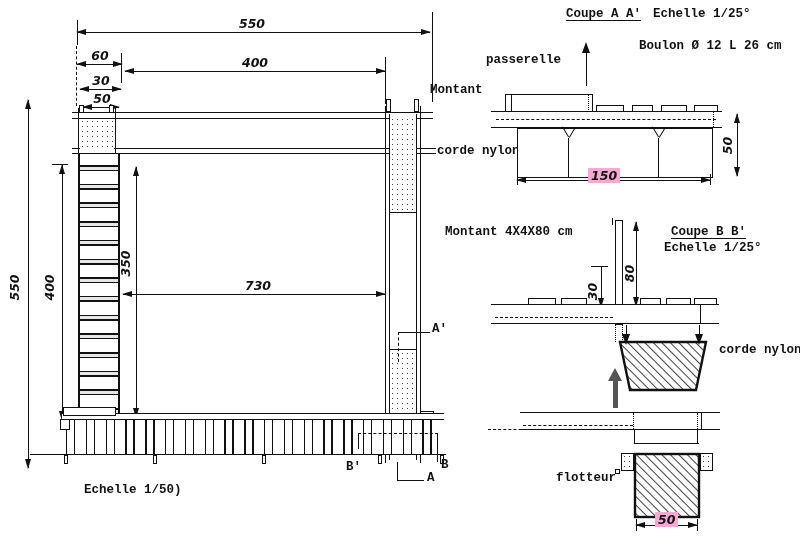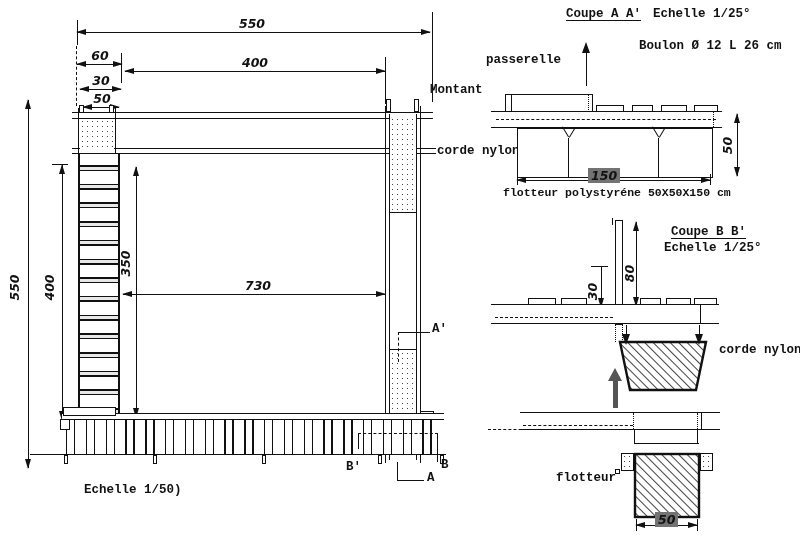--- a/index.html
+++ b/index.html
@@ -32,21 +32,21 @@
   .ah.u{border-left:4px solid transparent;border-right:4px solid transparent;border-bottom:11px solid #111;}
   .ah.d{border-left:4px solid transparent;border-right:4px solid transparent;border-top:11px solid #111;}
   
   .t{position:absolute;font-family:"Liberation Mono","DejaVu Sans Mono",monospace;
      font-weight:700;font-size:12.5px;line-height:1.15;color:#111;white-space:nowrap;}
   .t.sm{font-size:11.5px;}
   .ul{text-decoration:underline;text-underline-offset:3px;}
   
   .dimt{position:absolute;font-family:"DejaVu Sans",sans-serif;font-style:italic;font-weight:700;
         font-size:12.5px;color:#111;white-space:nowrap;text-align:center;}
-  .dimt.bgw{background:#737373;padding:0 3px;}
+  .dimt.bgw{background:#f9a8d4;padding:0 3px;}
   .vlab{position:absolute;display:flex;align-items:center;justify-content:center;}
   .vlab>span{transform:rotate(-90deg);font-family:"DejaVu Sans",sans-serif;font-style:italic;
         font-weight:700;font-size:12.5px;color:#111;white-space:nowrap;}
   
   .stipple{position:absolute;background-image:radial-gradient(circle,#444 0.9px,transparent 1px);
            background-size:5px 5px;background-color:#fff;}
   .ladder{position:absolute;border-left:2px solid #111;border-right:2px solid #111;box-sizing:border-box;
           background:repeating-linear-gradient(180deg,#fff 0 11px,#111 11px 12.5px,#e8e8e8 12.5px 15.5px,#111 15.5px 17px,#fff 17px 18.7px);}
   .planks{position:absolute;
           background:repeating-linear-gradient(90deg,#111 0 1.5px,#fff 1.5px 8px,#111 8px 9.5px,#fff 9.5px 19.8px);}
@@ -144,20 +144,21 @@
   <div class="vl" style="left:358px;top:433px;height:16px;"></div>
   <div class="t" style="left:346px;top:460px;">B'</div>
   <div class="vl" style="left:437px;top:433px;height:29px;"></div>
   <div class="t" style="left:441px;top:458px;">B</div>
   <div class="vl" style="left:397px;top:462px;height:19px;"></div>
   <div class="hl" style="left:397px;top:480px;width:27px;"></div>
   <div class="t" style="left:427px;top:471px;">A</div>
 
   <div class="t" style="left:430px;top:83px;">Montant</div>
   <div class="t" style="left:437px;top:144px;">corde nylon</div>
+  <div class="t" style="left:445px;top:225px;">Montant 4X4X80 cm</div>
   <div class="t" style="left:84px;top:483px;">Echelle 1/50)</div>
 
   <div class="t ul" style="left:566px;top:7px;">Coupe A A'</div>
   <div class="t" style="left:653px;top:7px;">Echelle 1/25°</div>
   <div class="t" style="left:486px;top:53px;">passerelle</div>
   <div class="t" style="left:597px;top:39px;padding-left:42px;">Boulon Ø 12 L 26 cm</div>
   <div class="vl" style="left:586px;top:47px;height:39px;"></div>
   <div class="ah u" style="left:582px;top:42px;"></div>
 
   <div class="box" style="left:505px;top:94px;width:88px;height:19px;"></div>
@@ -177,21 +178,20 @@
   <div class="slant" style="left:562px;top:127px;transform:rotate(-31deg);transform-origin:top left;"></div>
   <div class="slant" style="left:575px;top:127px;transform:rotate(31deg);transform-origin:top left;"></div>
   <div class="vl" style="left:658px;top:138px;height:39px;"></div>
   <div class="slant" style="left:652px;top:127px;transform:rotate(-31deg);transform-origin:top left;"></div>
   <div class="slant" style="left:665px;top:127px;transform:rotate(31deg);transform-origin:top left;"></div>
 
   <div class="dimh" style="left:517px;top:180px;width:193px;"></div>
   <div class="vl" style="left:517px;top:174px;height:11px;"></div>
   <div class="vl" style="left:710px;top:174px;height:11px;"></div>
   <div class="dimt bgw" style="left:588px;top:168px;">150</div>
-  <div class="t sm" style="left:503px;top:186px;">flotteur polystyréne 50X50X150 cm</div>
 
   <div class="dimv" style="left:737px;top:114px;height:62px;"></div>
   <div class="vlab" style="left:719px;top:130px;width:18px;height:30px;">
       <span>50</span>
     </div>
 
   <div class="t ul" style="left:671px;top:225px;">Coupe B B'</div>
   <div class="t" style="left:664px;top:241px;">Echelle 1/25°</div>
 
   <div class="box" style="left:615px;top:220px;width:8px;height:105px;"></div>

